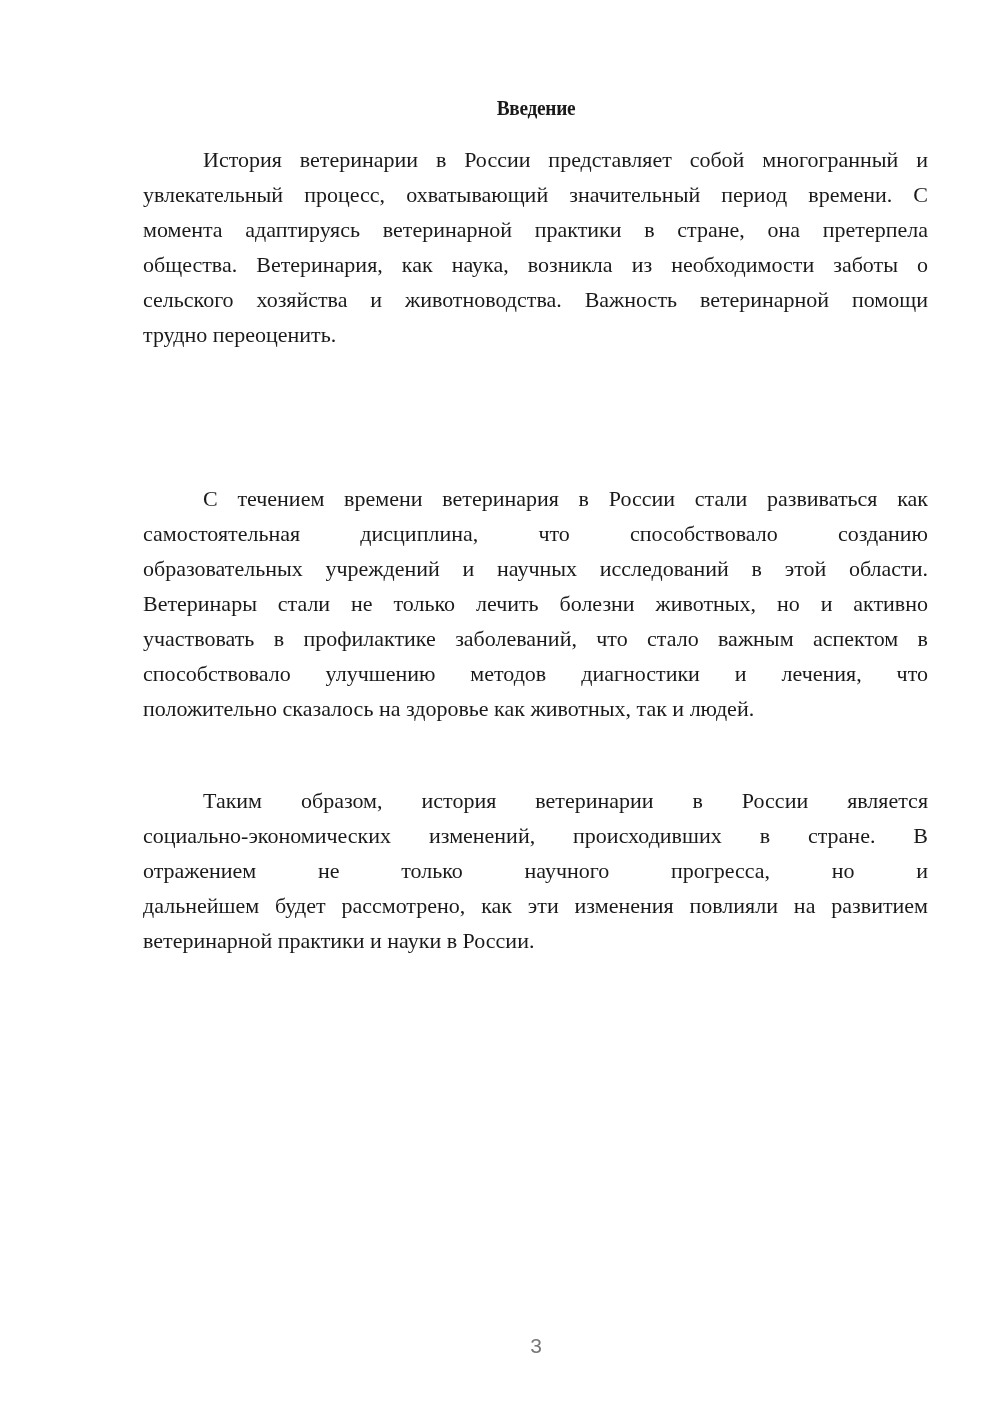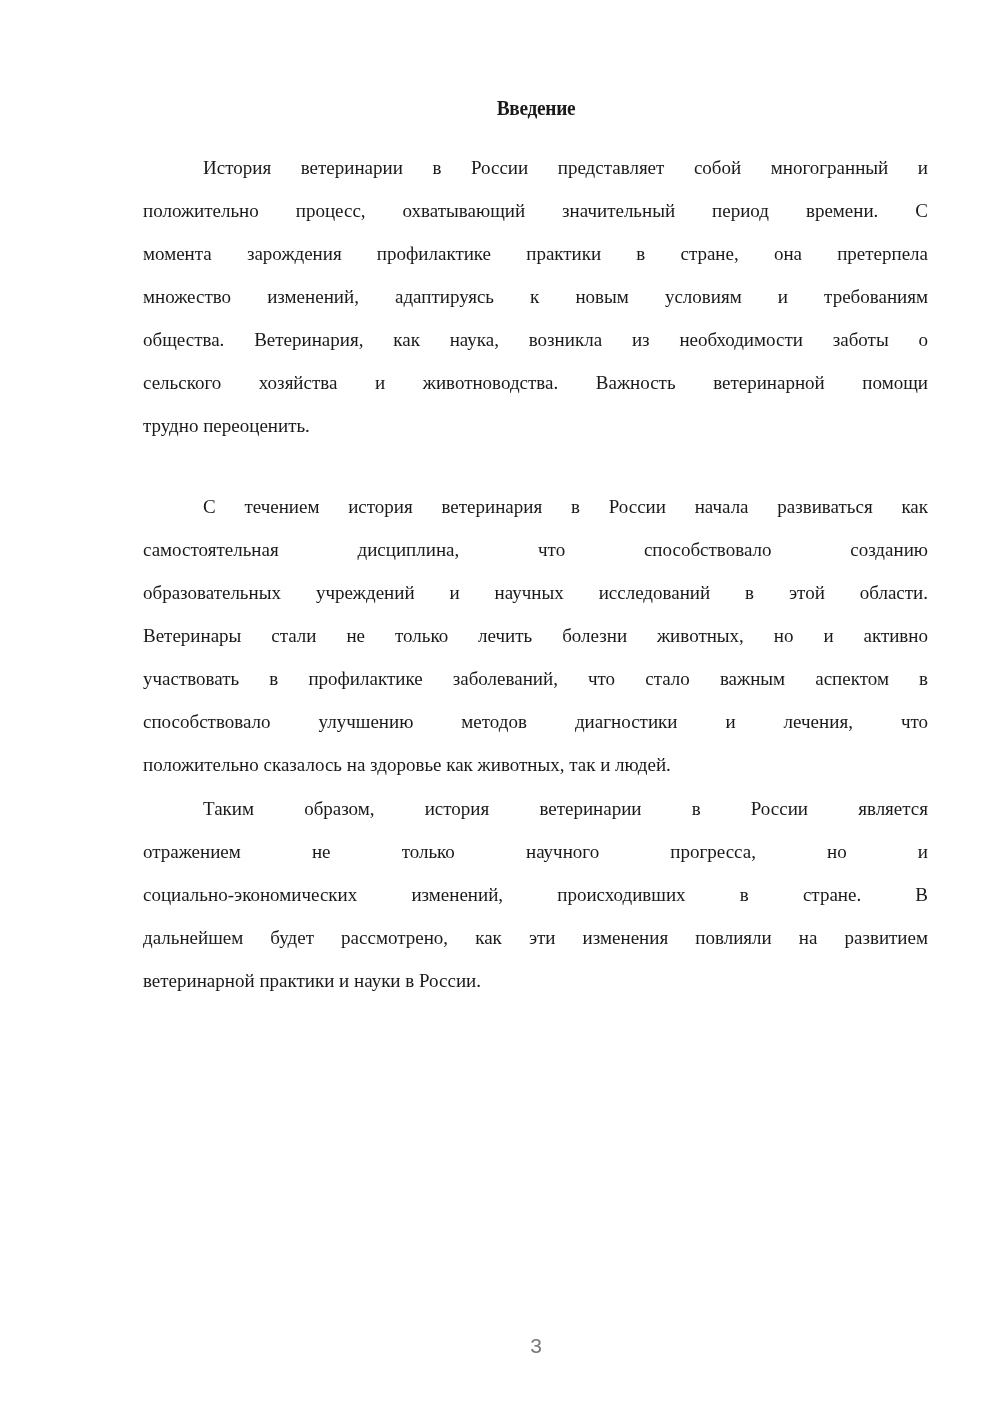--- a/index.html
+++ b/index.html
@@ -35,26 +35,25 @@
       transform-origin: 536px 0;
     }
     .para {
       position: absolute;
       left: 143px;
       width: 785px;
     }
     .line {
       height: 35px;
       line-height: 35px;
-      font-size: 19px;
+      font-size: 22px;
       white-space: nowrap;
       text-align: justify;
       text-align-last: justify;
       overflow: visible;
-      margin-top: 8px;
     }
     .line.first {
       padding-left: 60px;
     }
     .line.last {
       text-align: left;
       text-align-last: left;
     }
     .line span {
       display: inline-block;
@@ -76,41 +75,40 @@
   </style>
 </head>
 <body>
 
 <div class="page">
 
   <div class="heading">Введение</div>
 
   <div class="para" style="top:142px;">
     <div class="line first"><span>История ветеринарии в России представляет собой многогранный и</span></div>
-    <div class="line"><span>положительно процесс, охватывающий значительный период времени. С</span></div>
-    <div class="line"><span>момента зарождения профилактике практики в стране, она претерпела</span></div>
-    <div class="line"><span>множество изменений, адаптируясь к новым условиям и требованиям</span></div>
+    <div class="line"><span>увлекательный процесс, охватывающий значительный период времени. С</span></div>
+    <div class="line"><span>момента адаптируясь ветеринарной практики в стране, она претерпела</span></div>
     <div class="line"><span>общества. Ветеринария, как наука, возникла из необходимости заботы о</span></div>
     <div class="line"><span>сельского хозяйства и животноводства. Важность ветеринарной помощи</span></div>
     <div class="line last"><span>трудно переоценить.</span></div>
   </div>
 
   <div class="para" style="top:481px;">
-    <div class="line first"><span>С течением история ветеринария в России начала развиваться как</span></div>
+    <div class="line first"><span>С течением времени ветеринария в России стали развиваться как</span></div>
     <div class="line"><span>самостоятельная дисциплина, что способствовало созданию</span></div>
     <div class="line"><span>образовательных учреждений и научных исследований в этой области.</span></div>
     <div class="line"><span>Ветеринары стали не только лечить болезни животных, но и активно</span></div>
     <div class="line"><span>участвовать в профилактике заболеваний, что стало важным аспектом в</span></div>
     <div class="line"><span>способствовало улучшению методов диагностики и лечения, что</span></div>
     <div class="line last"><span>положительно сказалось на здоровье как животных, так и людей.</span></div>
   </div>
 
   <div class="para" style="top:783px;">
     <div class="line first"><span>Таким образом, история ветеринарии в России является</span></div>
+    <div class="line"><span>социально-экономических изменений, происходивших в стране. В</span></div>
     <div class="line"><span>отражением не только научного прогресса, но и</span></div>
-    <div class="line"><span>социально-экономических изменений, происходивших в стране. В</span></div>
     <div class="line"><span>дальнейшем будет рассмотрено, как эти изменения повлияли на развитием</span></div>
     <div class="line last"><span>ветеринарной практики и науки в России.</span></div>
   </div>
 
   <div class="page-number">3</div>
 
 </div>
 
 </body></html>

